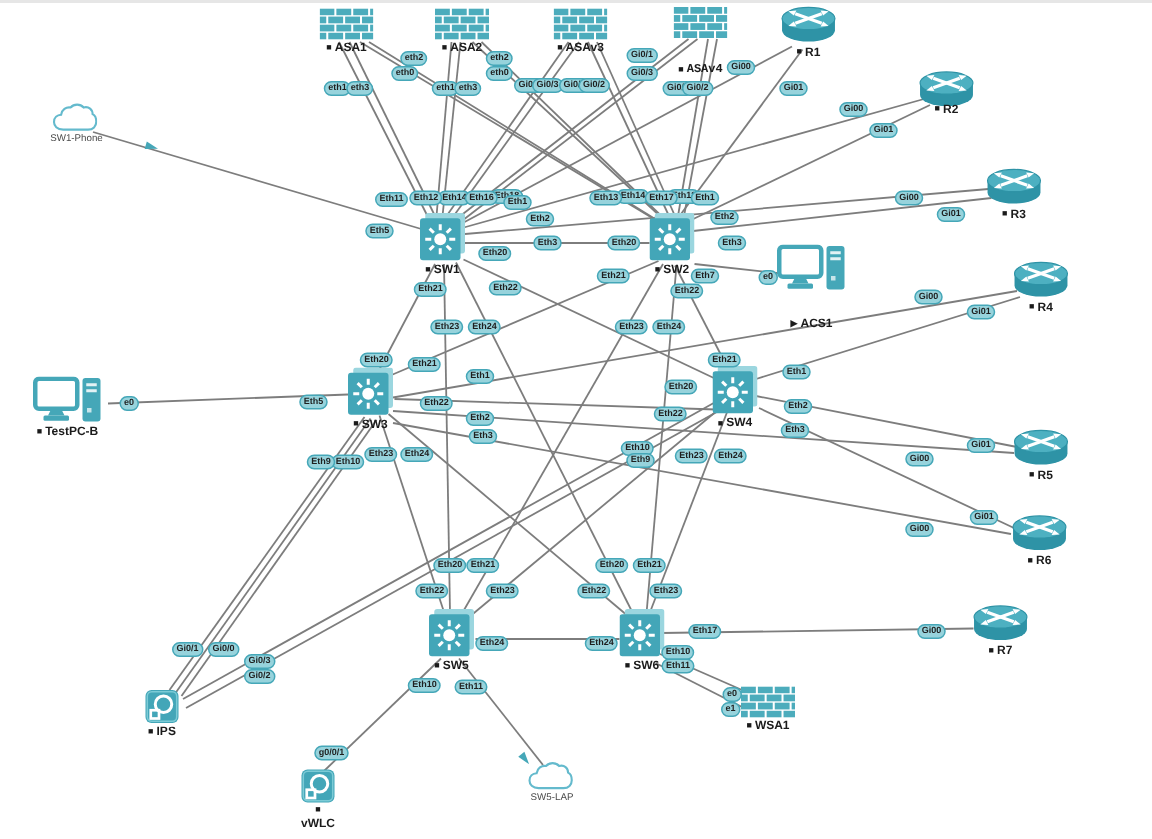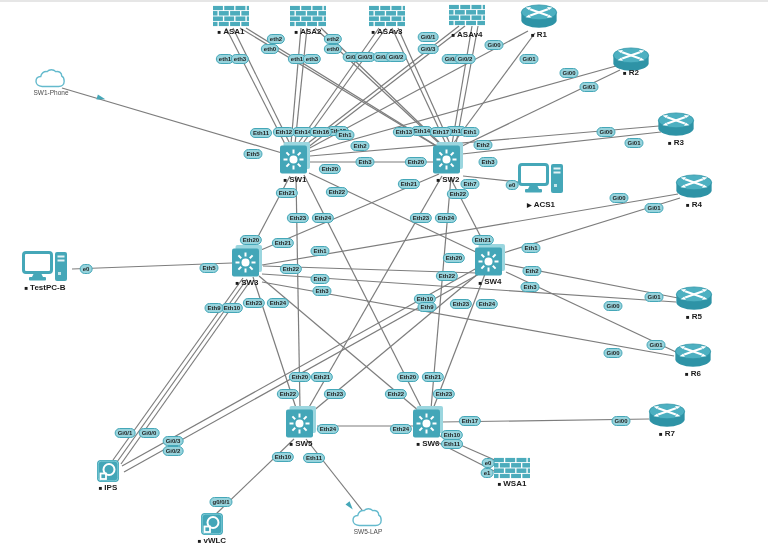--- a/index.html
+++ b/index.html
@@ -178,21 +178,21 @@
         </svg>
         <div class="lbl" style="top: 12px;">
           <span class="mk">■</span>
           <span>ASAv3</span>
         </div>
       </div>
       <div class="node firewall" style="left: 467px; top: 13px;">
         <svg class="ic" width="36" height="21">
           <use href="#i-firewall"></use>
         </svg>
-        <div class="lbl" style="top: 16px;">
+        <div class="lbl" style="top: 28px; font-family: Liberation Mono, monospace;">
           <span class="mk">■</span>
           <span>ASAv4</span>
         </div>
       </div>
       <div class="node router" style="left: 539px; top: 15px;">
         <svg class="ic" width="38" height="26">
           <use href="#i-router"></use>
         </svg>
         <div class="lbl" style="top: 14px;">
           <span class="mk">■</span>
@@ -322,39 +322,39 @@
         </svg>
         <div class="lbl" style="top: 17px;">
           <span class="mk">■</span>
           <span>TestPC-B</span>
         </div>
       </div>
       <div class="node computer" style="left: 541px; top: 177px;">
         <svg class="ic" width="46" height="32">
           <use href="#i-computer"></use>
         </svg>
-        <div class="lbl" style="top: 22px;">
+        <div class="lbl" style="top: 33px;">
           <span class="mk">▶</span>
           <span>ACS1</span>
         </div>
       </div>
       <div class="node sensor" style="left: 108px; top: 469px;">
         <svg class="ic" width="24" height="24">
           <use href="#i-sensor"></use>
         </svg>
         <div class="lbl" style="top: 13px;">
           <span class="mk">■</span>
           <span>IPS</span>
         </div>
       </div>
       <div class="node sensor" style="left: 212px; top: 522px;">
         <svg class="ic" width="24" height="24">
           <use href="#i-sensor"></use>
         </svg>
-        <div class="lbl" style="top: 13px;">
+        <div class="lbl" style="top: 13px; flex-direction: column;">
           <span class="mk">■</span>
           <span>vWLC</span>
         </div>
       </div>
       <div class="node firewall" style="left: 512px; top: 466px;">
         <svg class="ic" width="36" height="21">
           <use href="#i-firewall"></use>
         </svg>
         <div class="lbl" style="top: 12px;">
           <span class="mk">■</span>

